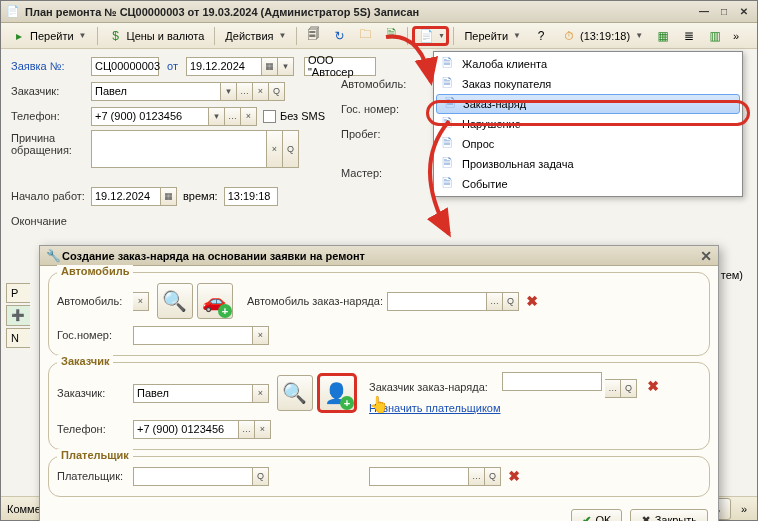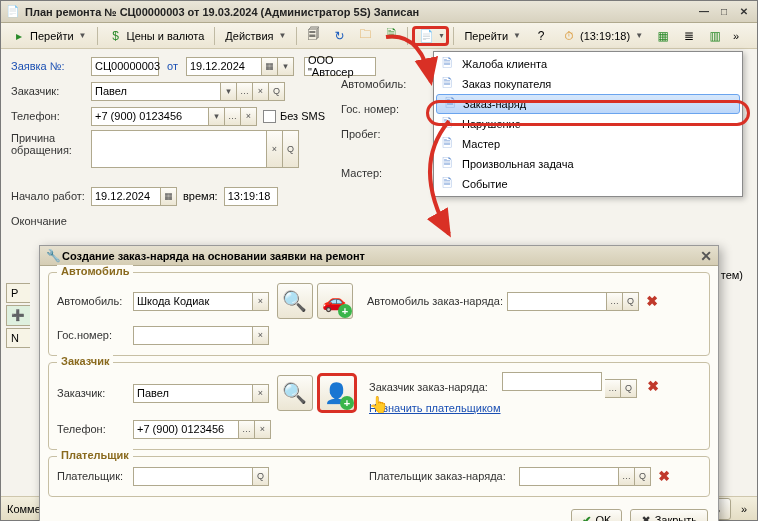--- a/index.html
+++ b/index.html
@@ -165,21 +165,21 @@
     background: linear-gradient(#e5e0cf,#d5cdb4);
     border-bottom: 1px solid #b0a98e;
     display: flex; align-items: center;
     padding: 0 6px;
     font-weight: bold;
     font-size: 11px;
   }
   .dialog .dlg-title .close { margin-left: auto; cursor: pointer; font-size: 14px; color:#555;}
   .fieldset {
     border: 1px solid #c7bfa4;
-    border-radius: 4px;
+    border-radius: 12px;
     margin: 6px 8px;
     padding: 8px 8px 6px 8px;
     position: relative;
   }
   .fieldset .legend {
     position: absolute;
     top: -8px; left: 8px;
     background: #fdfcf7;
     padding: 0 4px;
     color: #8a6a1e;
@@ -440,21 +440,21 @@
     <div class="item sel">
         <span class="mico">🗎</span>
         <span>Заказ-наряд</span>
       </div>
     <div class="item">
         <span class="mico">🗎</span>
         <span>Нарушение</span>
       </div>
     <div class="item">
         <span class="mico">🗎</span>
-        <span>Мастер</span>
+        <span>Опрос</span>
       </div>
     <div class="item">
         <span class="mico">🗎</span>
         <span>Произвольная задача</span>
       </div>
     <div class="item">
         <span class="mico">🗎</span>
         <span>Событие</span>
       </div>
   </div>
@@ -489,21 +489,20 @@
     <div class="dlg-title">
       <span class="icon-box">🔧</span>
       <span>Создание заказ-наряда на основании заявки на ремонт</span>
       <span class="close">✕</span>
     </div>
 
     <div class="fieldset">
       <div class="legend">Автомобиль</div>
       <div class="form-row" style="height:40px;">
         <label style="width:76px;">Автомобиль:</label>
-        <span class="input" style="width:120px;">Шкода Кодиак</span>
         <div class="combo-btns">
             <span class="cbtn">×</span>
           </div>
         <span style="width:6px;"></span>
         <div class="big-btn">
             <span>🔍</span>
           </div>
         <div class="big-btn" style="position:relative;">
           <span>🚗</span>
           <span class="plus-badge">+</span>
@@ -568,21 +567,20 @@
 
     <div class="fieldset">
       <div class="legend">Плательщик</div>
       <div class="form-row">
         <label style="width:76px;">Плательщик:</label>
         <span class="input" style="width:120px;"></span>
         <div class="combo-btns">
             <span class="cbtn">Q</span>
           </div>
         <span style="width:100px;"></span>
-        <label style="width:150px;">Плательщик заказ-наряда:</label>
         <span class="input" style="width:100px;"></span>
         <div class="combo-btns">
             <span class="cbtn">…</span>
             <span class="cbtn">Q</span>
           </div>
         <span class="del-btn">✖</span>
       </div>
     </div>
 
     <div class="dlg-buttons">

